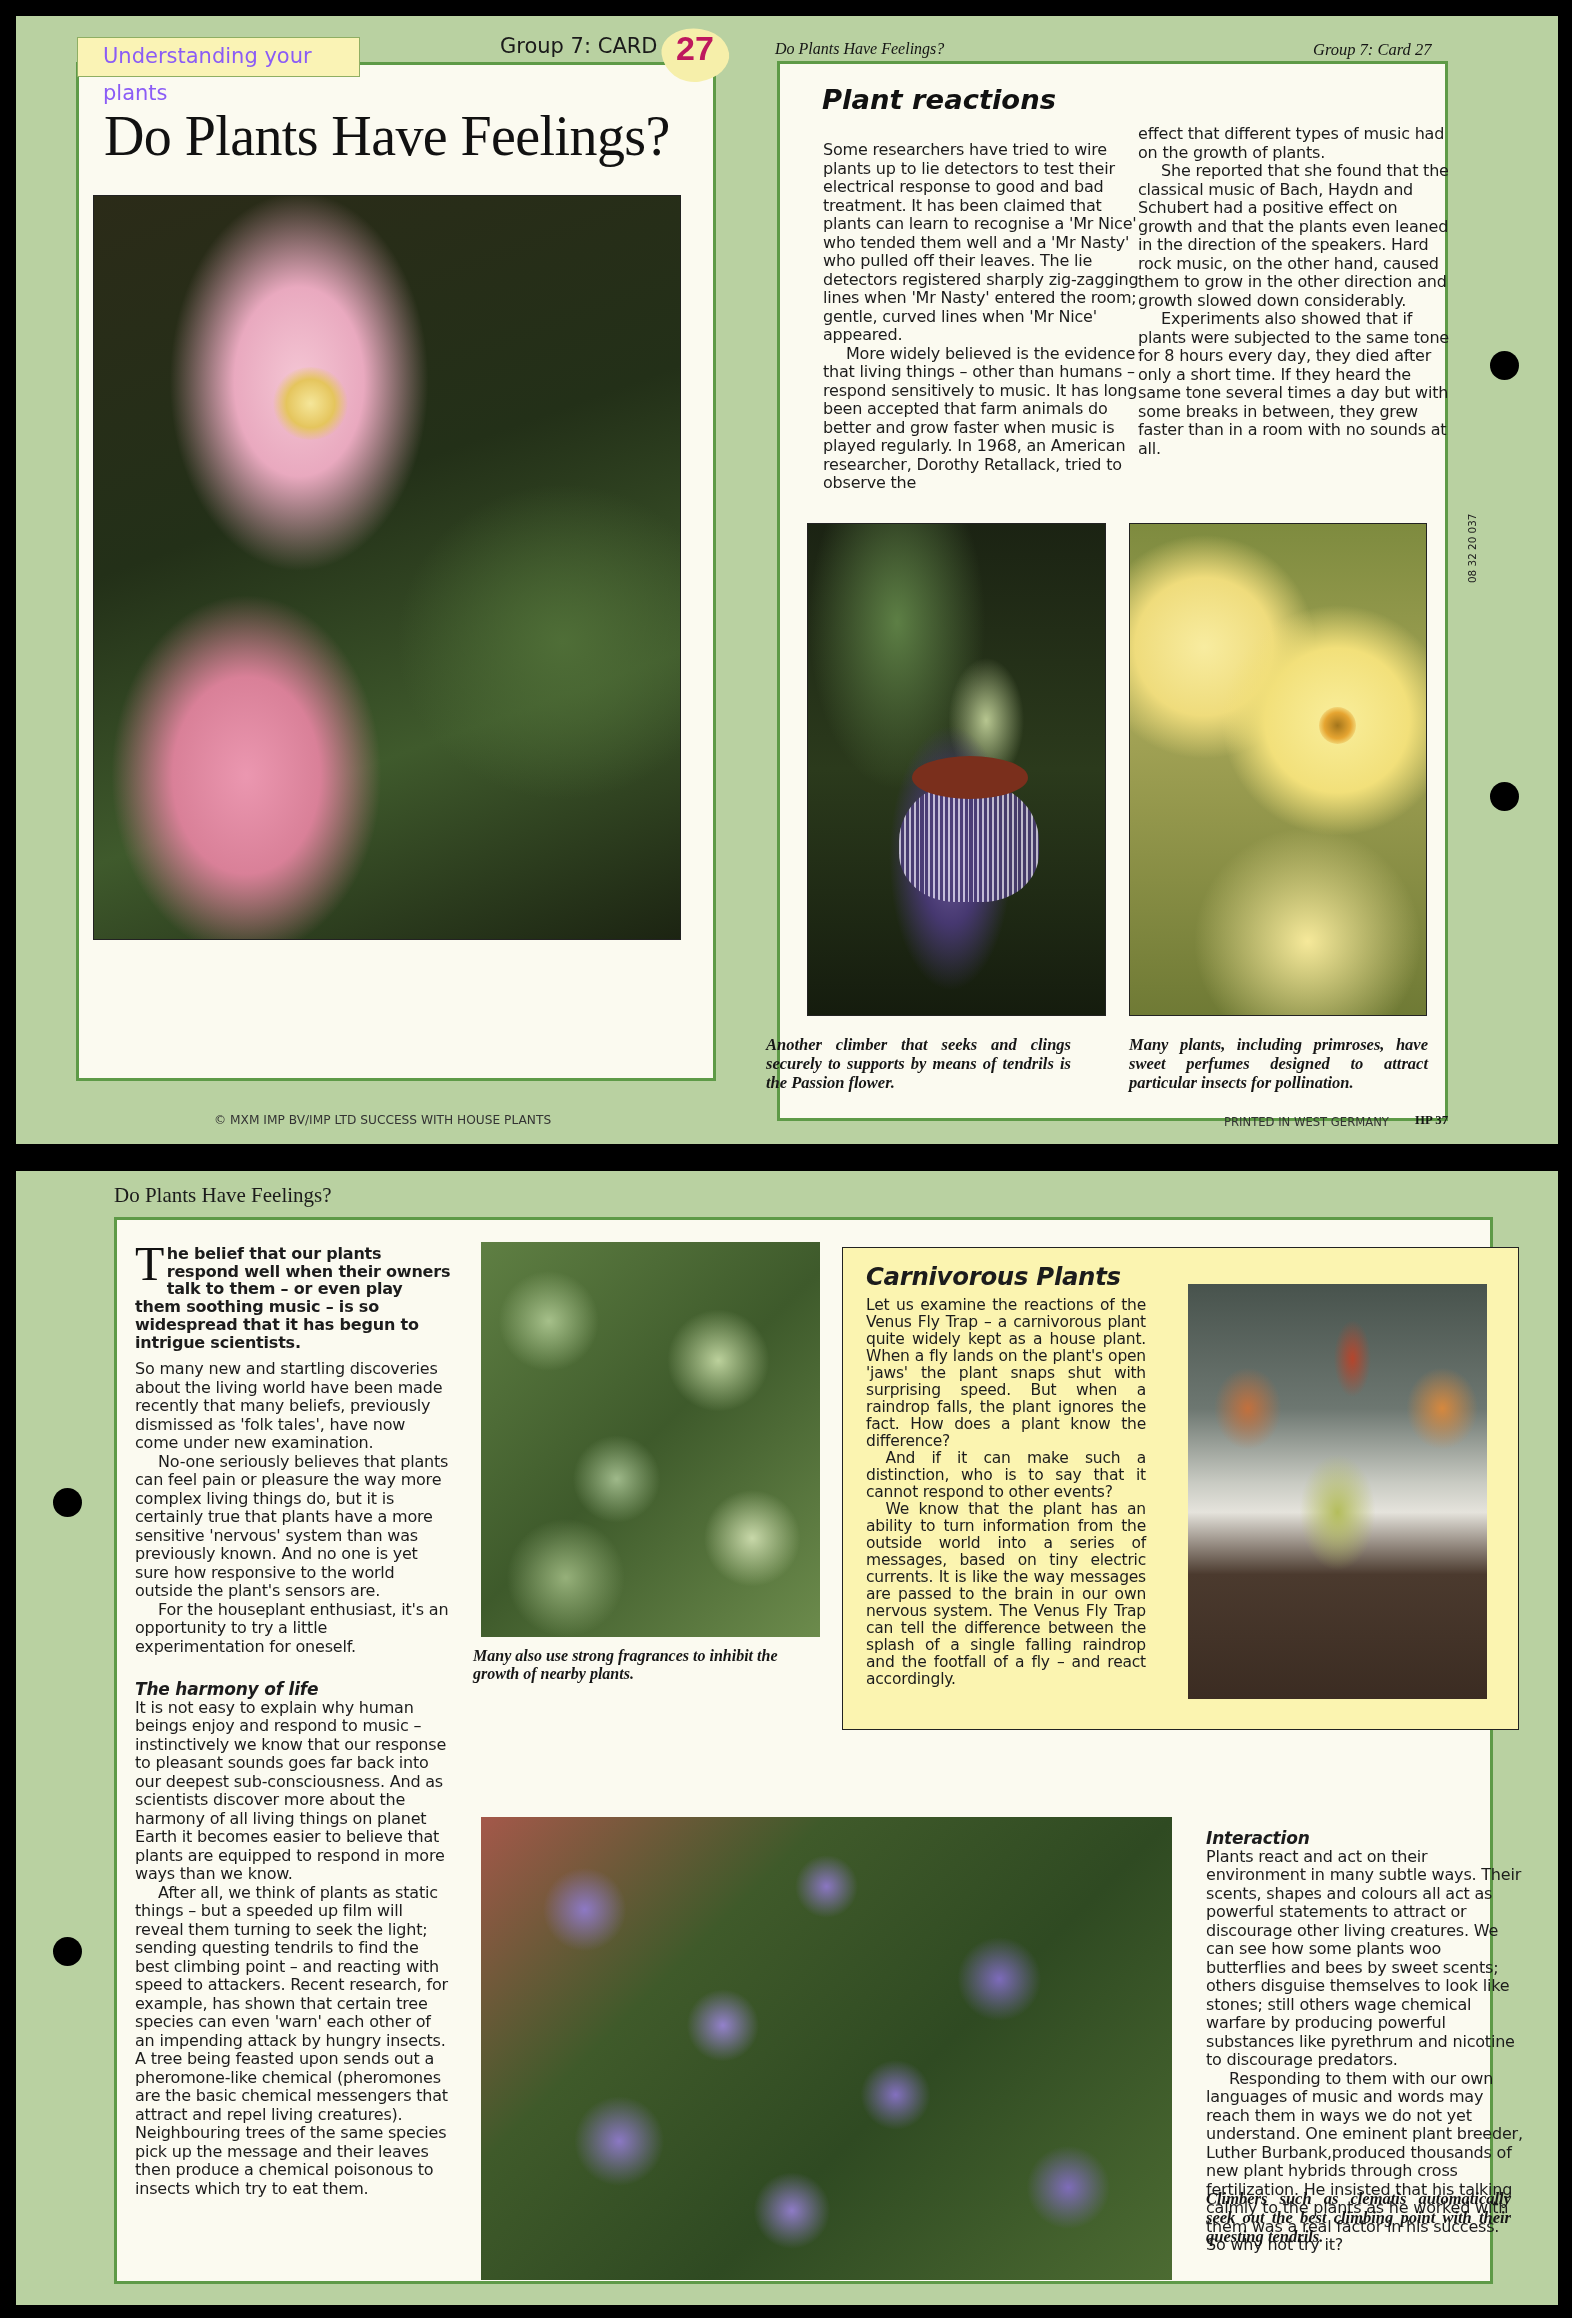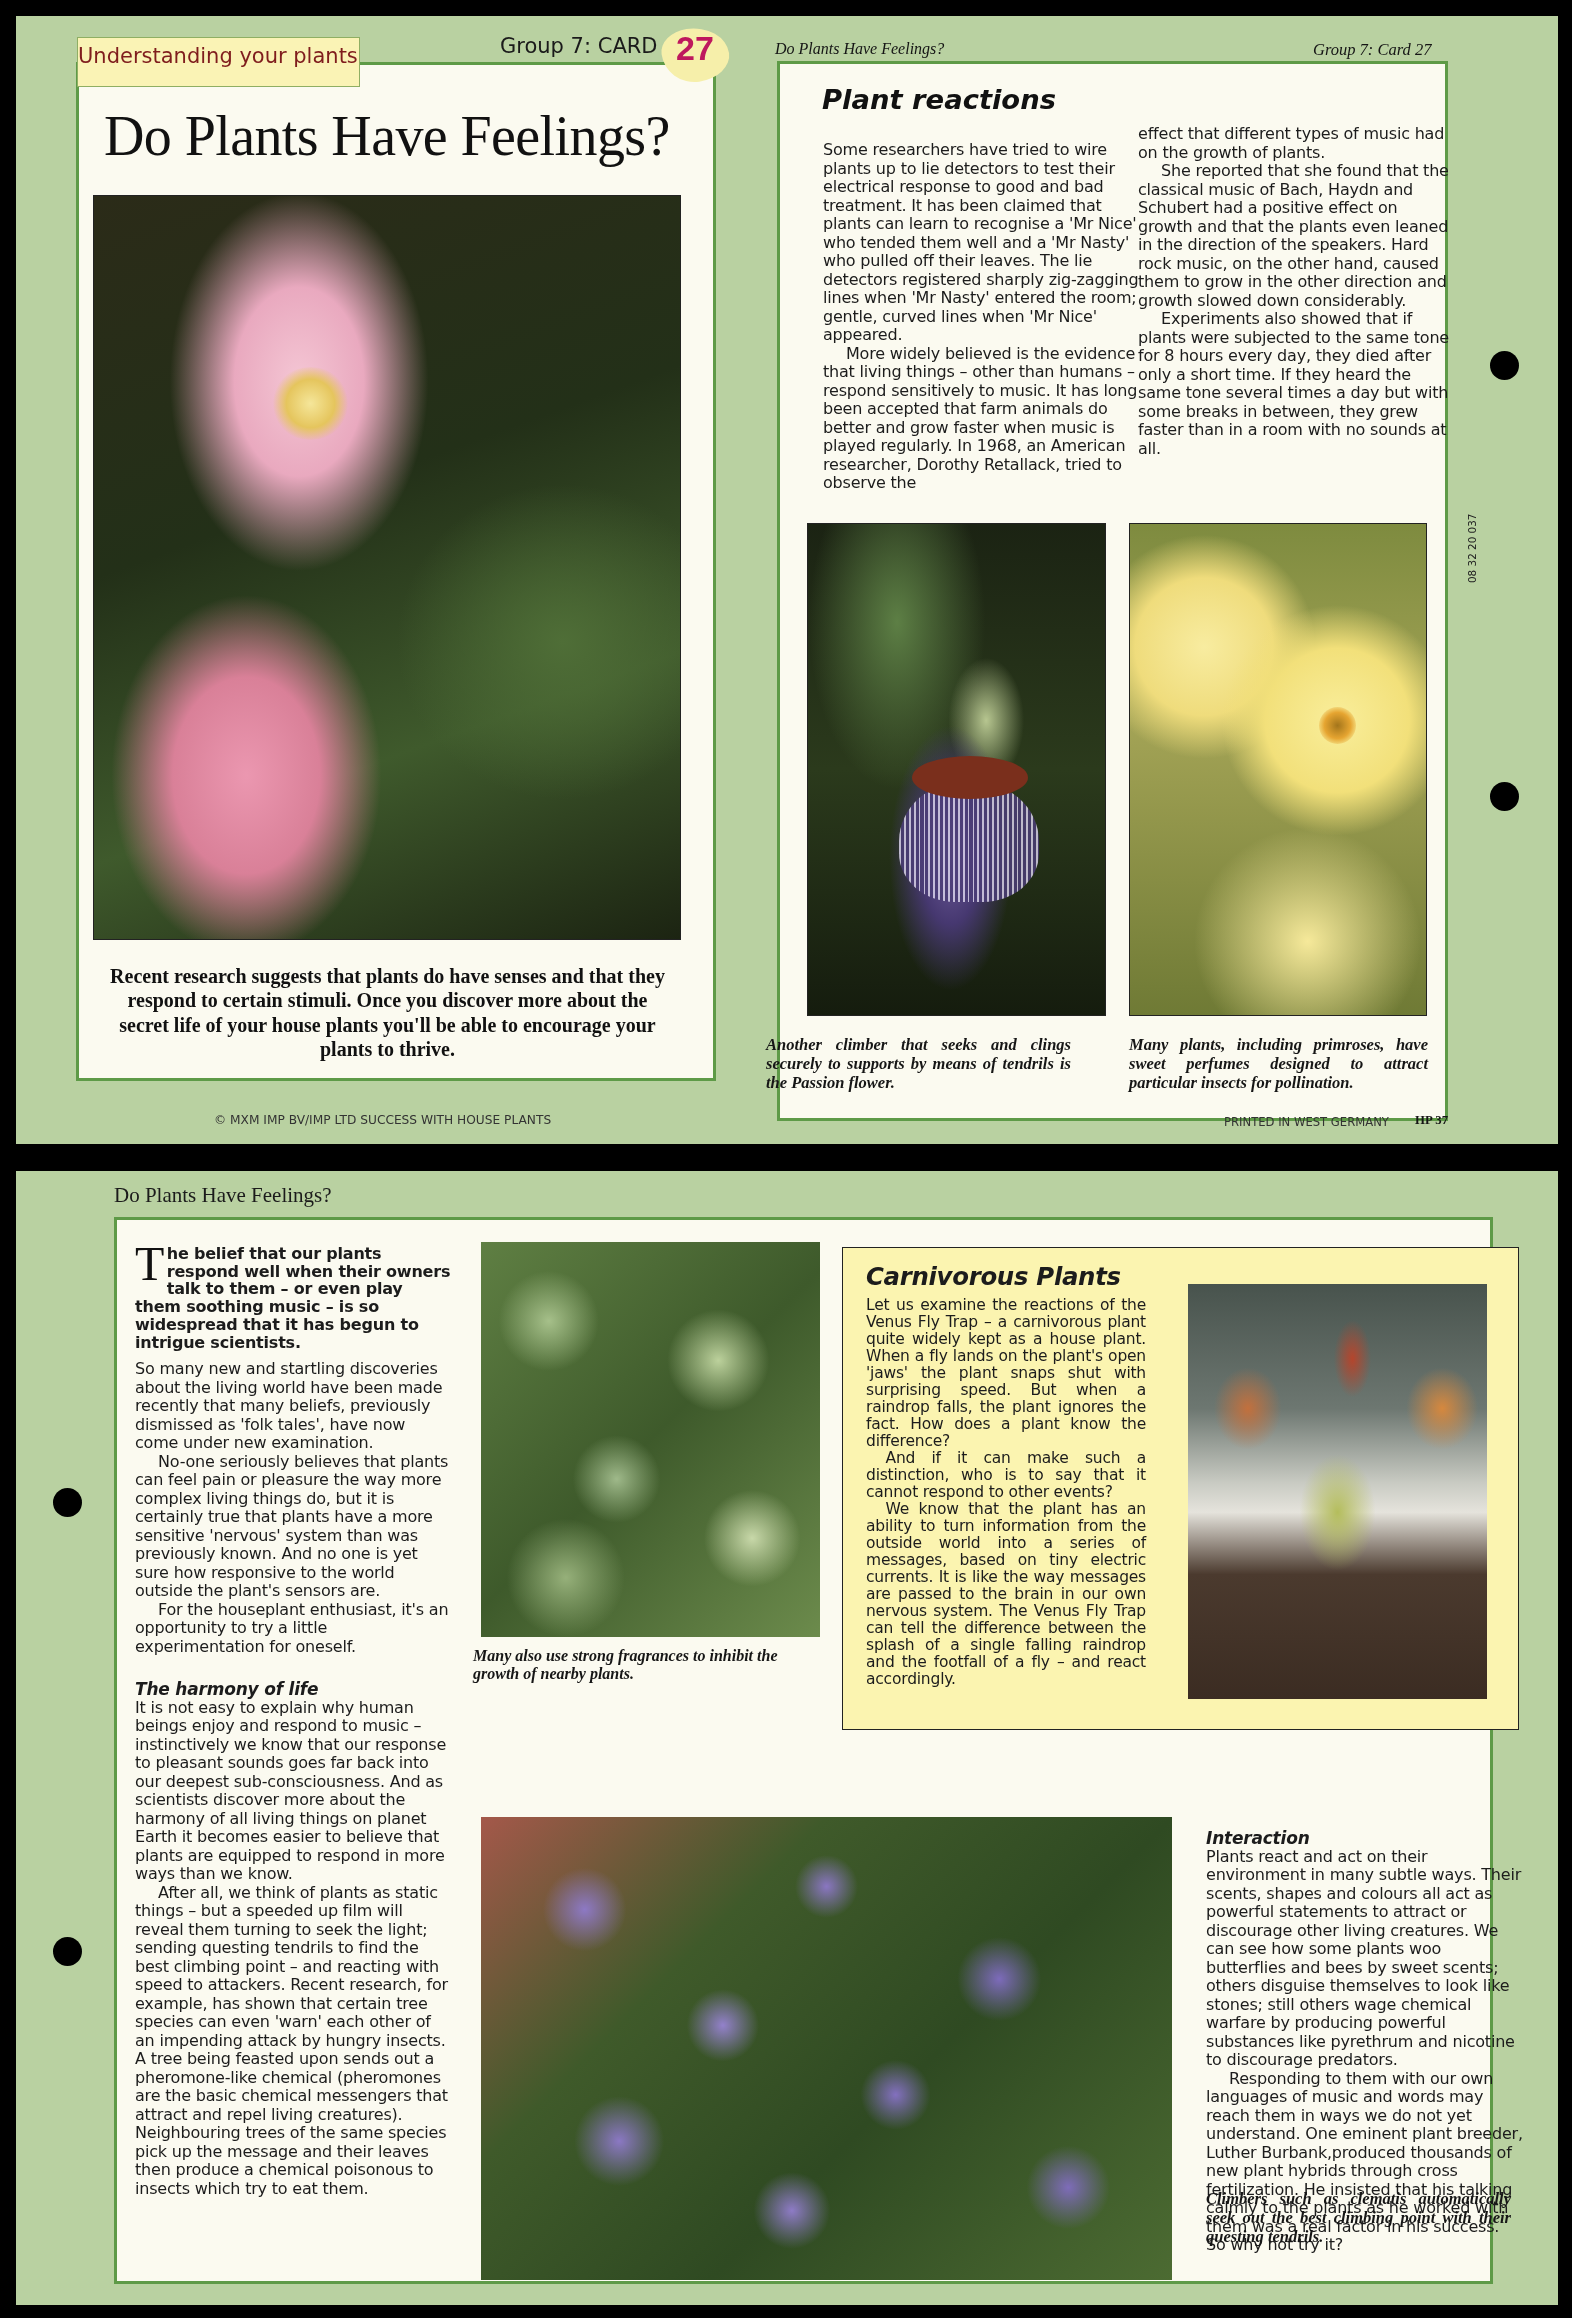--- a/index.html
+++ b/index.html
@@ -16,36 +16,35 @@
   .hole { position:absolute; width:29px; height:29px; border-radius:50%; background:#000; }
   .caption { font-family:"Liberation Serif", serif; font-style:italic; font-weight:bold; font-size:16.5px; line-height:19px; color:#161616; }
 </style>
 </head>
 <body>
 
 <div class="sheet" style="left:16px; top:16px; width:1542px; height:1128px;">
 
   <div class="panel" style="left:60px; top:46px; width:640px; height:1019px;"></div>
 
-  <div class="abs sans" style="left:61px; top:21px; width:283px; height:50px; background:#faf3b5; border:1.8px solid #8fae63; box-sizing:border-box; font-size:21px; line-height:37px; padding-left:0; color:#7f1d1d;">
+  <div class="abs sans" style="left:61px; top:21px; width:283px; height:40px; background:#faf3b5; border:1.8px solid #8fae63; box-sizing:border-box; font-size:21px; line-height:37px; padding-left:25px; color:#8b5cf6;">
     <span>Understanding your plants</span>
   </div>
 
   <div class="abs sans" style="left:484px; top:18.3px; font-size:21px; color:#1a1a1a;">Group 7:  CARD</div>
 
   <div class="abs" style="left:646px; top:12.2px; width:67px; height:54px; background:#f6efaa; border-radius:42% 58% 50% 50% / 40% 55% 45% 60%; transform:rotate(-8deg);"></div>
   <div class="abs" style="left:660px; top:13.4px; font-family:'Liberation Sans',sans-serif; font-weight:bold; font-size:34px; color:#be185d;">27</div>
 
   <div class="abs serif" style="left:88px; top:88px; font-size:56px; letter-spacing:-0.6px; color:#111;">Do Plants Have Feelings?</div>
 
   <div class="photo" style="left:77px; top:179px; width:588px; height:745px; background:radial-gradient(ellipse at 35% 25%, #f4c6d4 0, #e9a9bf 12%, transparent 24%), radial-gradient(ellipse at 26% 78%, #eb97b0 0, #d98098 12%, transparent 22%), radial-gradient(ellipse at 80% 60%, #4f6e37 0, transparent 25%), linear-gradient(160deg, #2b2b18 0%, #233018 40%, #3f5a2c 70%, #1c2412 100%);">
     <div class="abs" style="left:177px; top:171px; width:79px; height:73px; border-radius:50%; background:radial-gradient(circle, #f5e69a 0, #e5c55d 45%, transparent 70%);"></div>
   </div>
 
-  <div class="abs serif" style="left:85px; top:948px; width:573px; text-align:center; font-size:20px; line-height:24.4px; font-weight:bold; color:#111;">Recent research suggests that plants do have senses and that they respond to certain stimuli. Once you discover more about the secret life of your house plants you'll be able to encourage your plants to thrive.</div>
 
   <div class="abs sans" style="left:198px; top:1097px; font-size:12.2px; color:#333;">© MXM IMP BV/IMP LTD SUCCESS WITH HOUSE PLANTS</div>
 
   <div class="abs serif" style="left:759px; top:24.4px; font-size:16px; font-style:italic;">Do Plants Have Feelings?</div>
   <div class="abs serif" style="left:1297px; top:24.4px; font-size:16.5px; font-style:italic;">Group 7:  Card 27</div>
 
   <div class="panel" style="left:761px; top:45px; width:671px; height:1060px;"></div>
 
   <div class="abs sans" style="left:806px; top:68px; font-size:27.4px; font-style:italic; font-weight:bold; color:#111;">Plant reactions</div>
 

